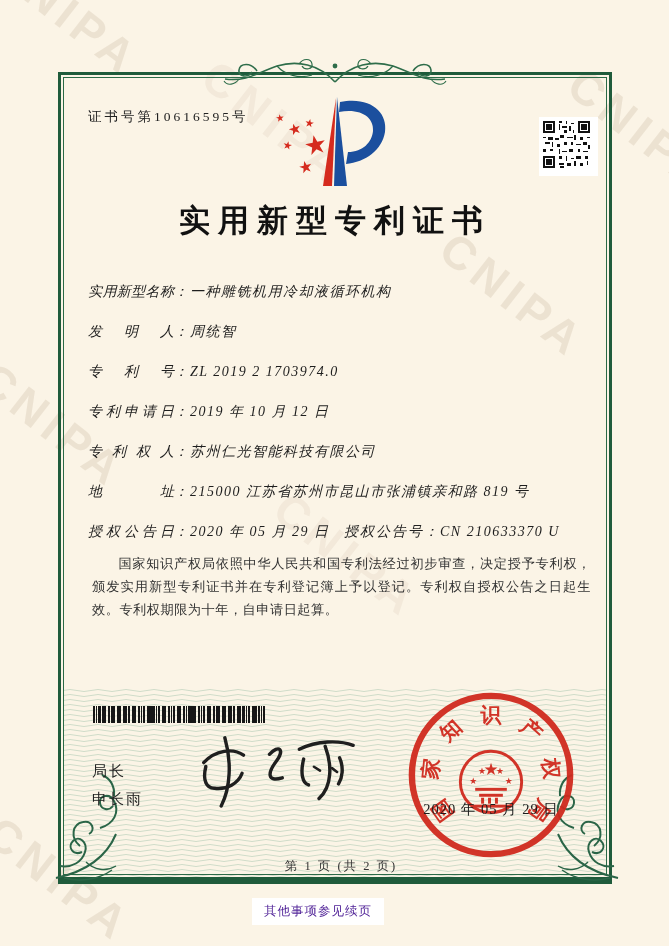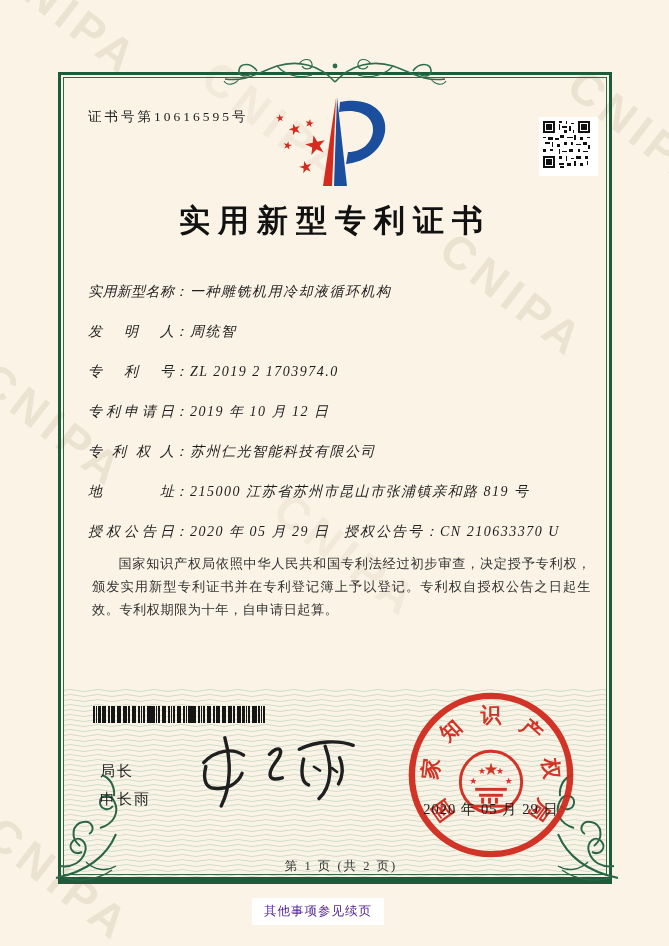--- a/index.html
+++ b/index.html
@@ -69,21 +69,21 @@
   .paras p{margin:0;text-indent:2em;letter-spacing:0.5px;}
 
   .barcode{
     position:absolute;left:93px;top:706px;width:174px;height:17px;z-index:5;
     background:
       repeating-linear-gradient(90deg,#161616 0 2px,transparent 2px 5px),
       repeating-linear-gradient(90deg,#161616 0 1px,transparent 1px 3px),
       repeating-linear-gradient(90deg,transparent 0 6px,#161616 6px 8px,transparent 8px 13px);
   }
 
-  .signer{position:absolute;left:100px;top:757px;z-index:5;font-size:15px;line-height:28px;letter-spacing:2px;color:#222;
+  .signer{position:absolute;left:92px;top:757px;z-index:5;font-size:15px;line-height:28px;letter-spacing:2px;color:#222;
     font-family:"Liberation Sans","DejaVu Sans",sans-serif;}
   .signature{position:absolute;left:188px;top:728px;z-index:5;transform:rotate(-2deg);}
 
   .seal{position:absolute;left:402px;top:686px;width:178px;height:178px;z-index:6;}
   .seal svg{opacity:.95;}
   .seal-ch{font-size:21px;font-weight:bold;fill:#d02a1e;text-anchor:middle;
     font-family:"Liberation Serif","DejaVu Serif",serif;}
   .seal-date{position:absolute;left:404px;top:800px;width:174px;text-align:center;z-index:7;
     font-size:14.5px;letter-spacing:1px;color:#1c1c1c;}
 

